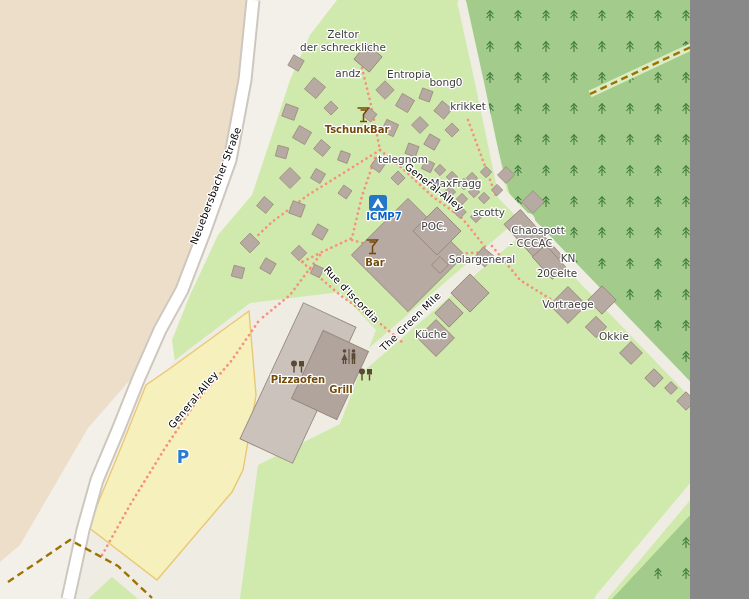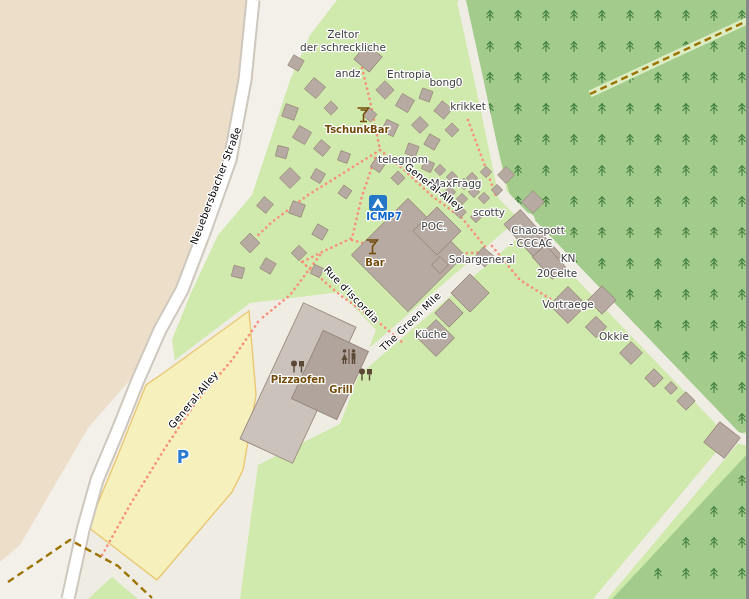--- a/index.html
+++ b/index.html
@@ -1,16 +1,16 @@
 <!DOCTYPE html>
 <html><head>
 <meta charset="utf-8">
 <style>
   html,body{margin:0;padding:0;background:#888;}
-  .map-wrap{width:746px;height:599px;overflow:hidden;position:relative;
+  .map-wrap{width:690px;height:599px;overflow:hidden;position:relative;
     font-family:"DejaVu Sans",sans-serif;}
   svg{display:block;}
   text{font-family:"DejaVu Sans",sans-serif;}
   .lbl-place{fill:#3f3f3f;font-size:10.5px;}
   .lbl-street{fill:#000;font-size:10px;letter-spacing:.3px;}
   .lbl-amenity{fill:#734a08;font-size:10px;font-weight:bold;}
   .lbl-blue{fill:#0b63cc;font-size:10px;font-weight:bold;}
   .lbl-p{fill:#2a7cd2;font-size:17px;font-weight:bold;}
   .halo{stroke:#ffffff;stroke-width:2.6;paint-order:stroke;stroke-linejoin:round;}
 </style>

